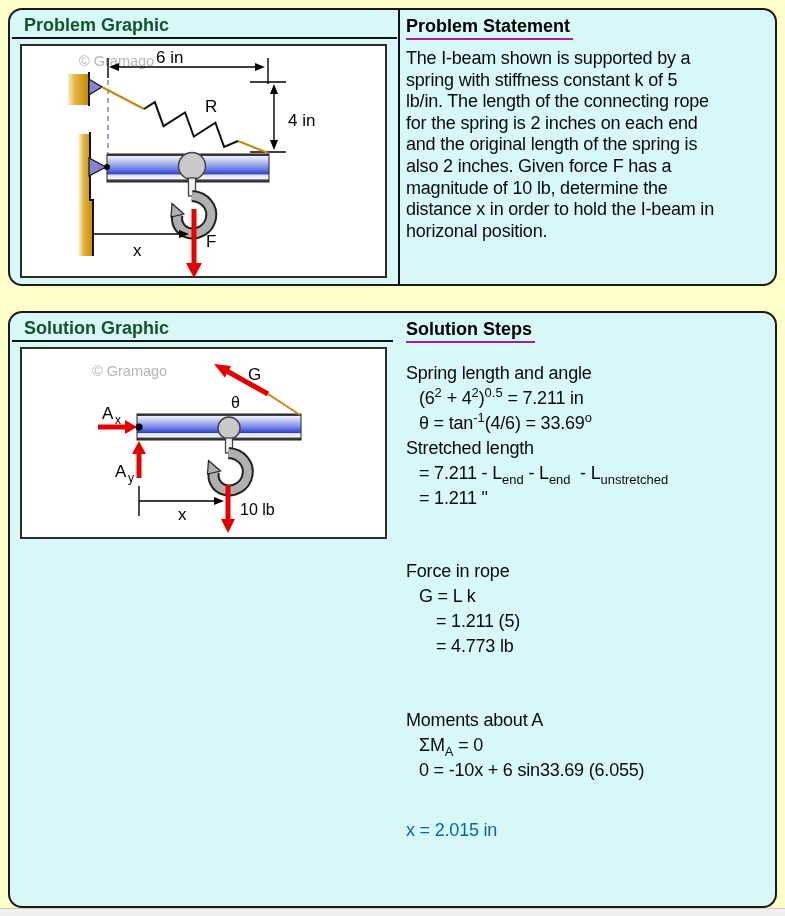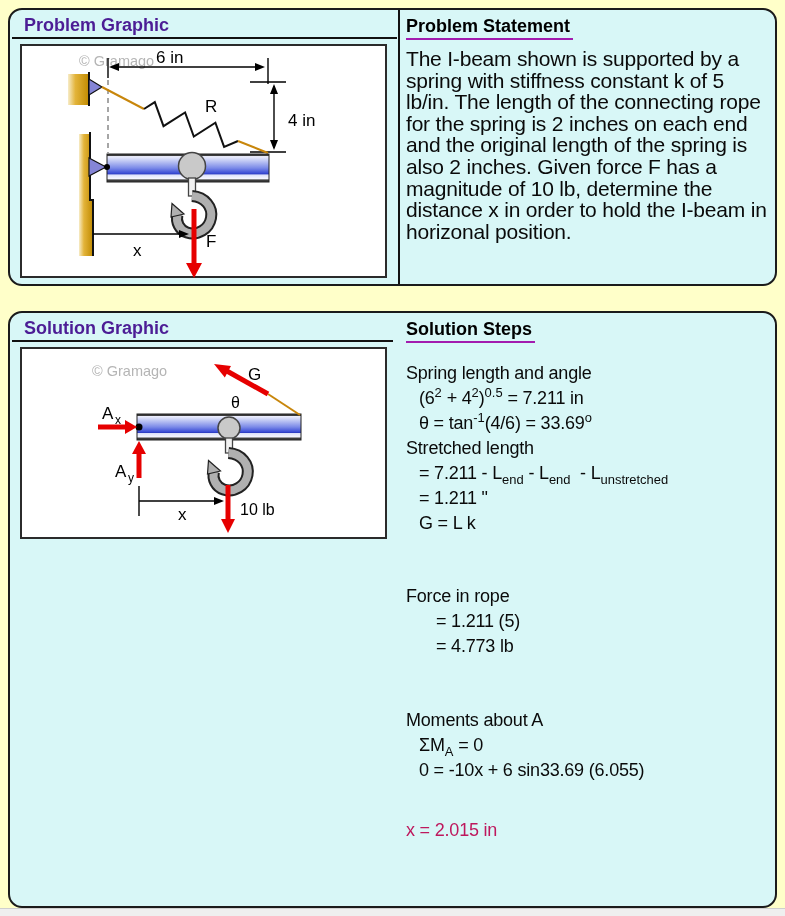--- a/index.html
+++ b/index.html
@@ -3,42 +3,42 @@
 <meta charset="utf-8">
 <style>
   * { margin:0; padding:0; box-sizing:border-box; }
   html,body { width:785px; height:916px; overflow:hidden; }
   body { font-family:"Liberation Sans", sans-serif; background:#FFFFC9; position:relative; }
   .page { position:relative; width:785px; height:916px; background:#FFFFC9; }
   .panel { position:absolute; left:8px; width:769px; background:#D8F7F7;
            border:2px solid #1b1b1b; border-radius:14px; }
   .panel-top { top:8px; height:278px; }
   .panel-bottom { top:311px; height:597px; }
-  .panel-title { position:absolute; left:14px; top:5px; font-size:18px; font-weight:bold; color:#4c1d95; white-space:nowrap; }
+  .panel-title { position:absolute; left:14px; top:5px; font-size:18px; font-weight:bold; color:#14532d; white-space:nowrap; }
   .hrule { position:absolute; top:27px; left:2px; border-top:2px solid #111; height:0; }
   .panel-top .hrule { width:385px; }
   .panel-bottom .hrule { width:381px; }
   .vdivider { position:absolute; left:388px; top:0; bottom:0; width:2px; background:#111; }
   .gbox { position:absolute; left:10px; top:34px; background:#fff; border:2px solid #2b2b2b; }
   .gbox1 { width:367px; height:234px; }
   .gbox2 { width:367px; height:192px; }
   .rightcol { position:absolute; left:396px; top:6px; width:370px; color:#0a0a0a; }
   .col-header-wrap { height:24px; }
   .col-header { display:inline-block; font-size:18px; font-weight:bold; color:#000;
                 border-bottom:2px solid #a21caf; padding:0 3px 1px 0; white-space:nowrap; }
-  .statement { margin-top:8px; font-size:21px; line-height:21.6px; letter-spacing:-0.2px; }
+  .statement { margin-top:8px; font-size:18px; line-height:21.6px; letter-spacing:-0.2px; }
   .sline { font-size:18px; line-height:25px; height:25px; white-space:nowrap; letter-spacing:-0.2px; }
   .ind1 { padding-left:13px; }
   .ind2 { padding-left:30px; }
   .mt-a { margin-top:18px; }
   .mt-b { }
   .mt-c { margin-top:48px; }
   .mt-d { margin-top:49px; }
   .mt-e { margin-top:35px; }
-  .red { color:#be185d; }
+  .red { color:#0369a1; }
   sup, sub { font-size:0.72em; line-height:0; letter-spacing:0; }
   svg { font-family:"Liberation Sans", sans-serif; display:block; }
   .wm { fill:#B5B5B5; font-size:14.5px; }
   .dimtext { fill:#000; font-size:17px; }
   .smalltext { fill:#000; font-size:16px; }
   .subtext { fill:#000; font-size:12px; }
   .bottom-strip { position:absolute; left:0; bottom:0; width:785px; height:8px;
                   background:#EFEFEF; border-top:1px solid #cfcfcf; }
 </style>
 </head>
@@ -230,22 +230,22 @@
     <div class="rightcol">
       <div class="col-header-wrap">
         <span class="col-header">Solution Steps</span>
       </div>
       <div class="sline mt-a">Spring length and angle</div>
       <div class="sline ind1">(6<sup>2</sup> + 4<sup>2</sup>)<sup>0.5</sup> = 7.211 in</div>
       <div class="sline ind1">θ = tan<sup>-1</sup>(4/6) = 33.69<sup>o</sup></div>
       <div class="sline mt-b">Stretched length</div>
       <div class="sline ind1">= 7.211 - L<sub>end</sub> - L<sub>end</sub>&nbsp; - L<sub>unstretched</sub></div>
       <div class="sline ind1">= 1.211 "</div>
+      <div class="sline mt-c">Force in rope</div>
       <div class="sline ind1">G = L k</div>
-      <div class="sline mt-c">Force in rope</div>
       <div class="sline ind2">= 1.211 (5)</div>
       <div class="sline ind2">= 4.773 lb</div>
       <div class="sline mt-d">Moments about A</div>
       <div class="sline ind1">ΣM<sub>A</sub> = 0</div>
       <div class="sline ind1">0 = -10x + 6 sin33.69 (6.055)</div>
       <div class="sline mt-e red">x = 2.015 in</div>
     </div>
   </section>
 
   <div class="bottom-strip"></div>

